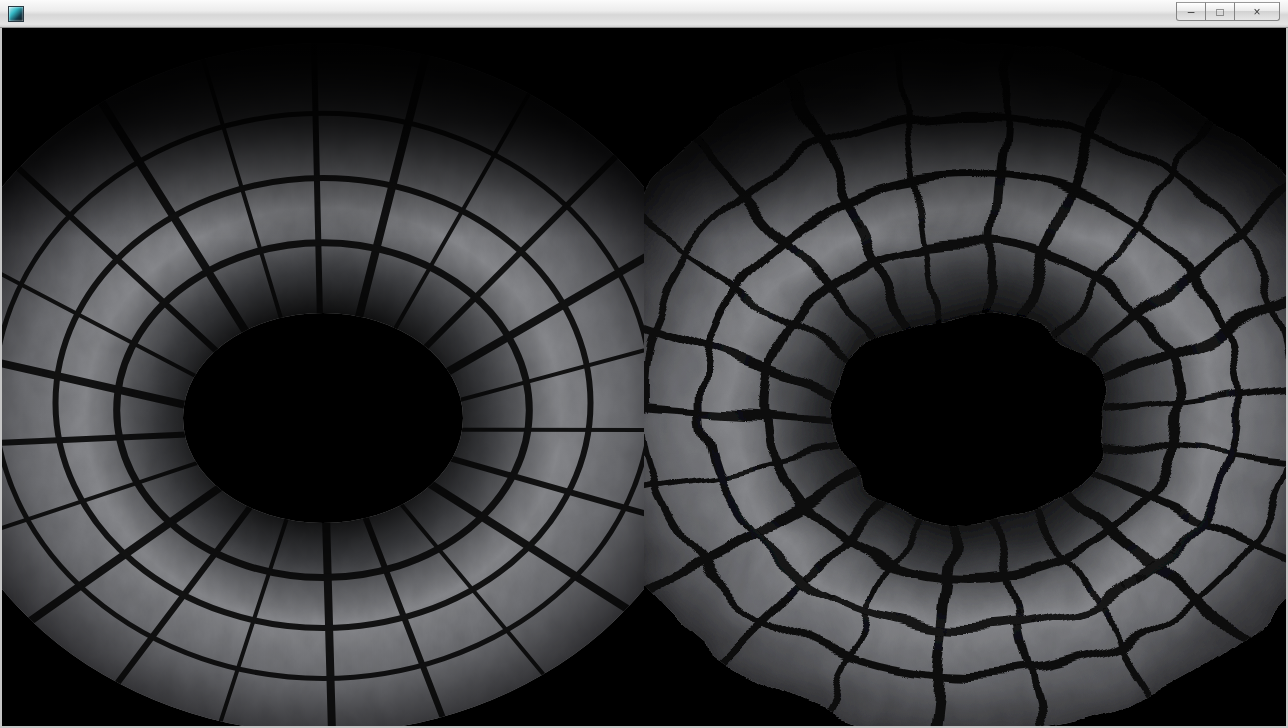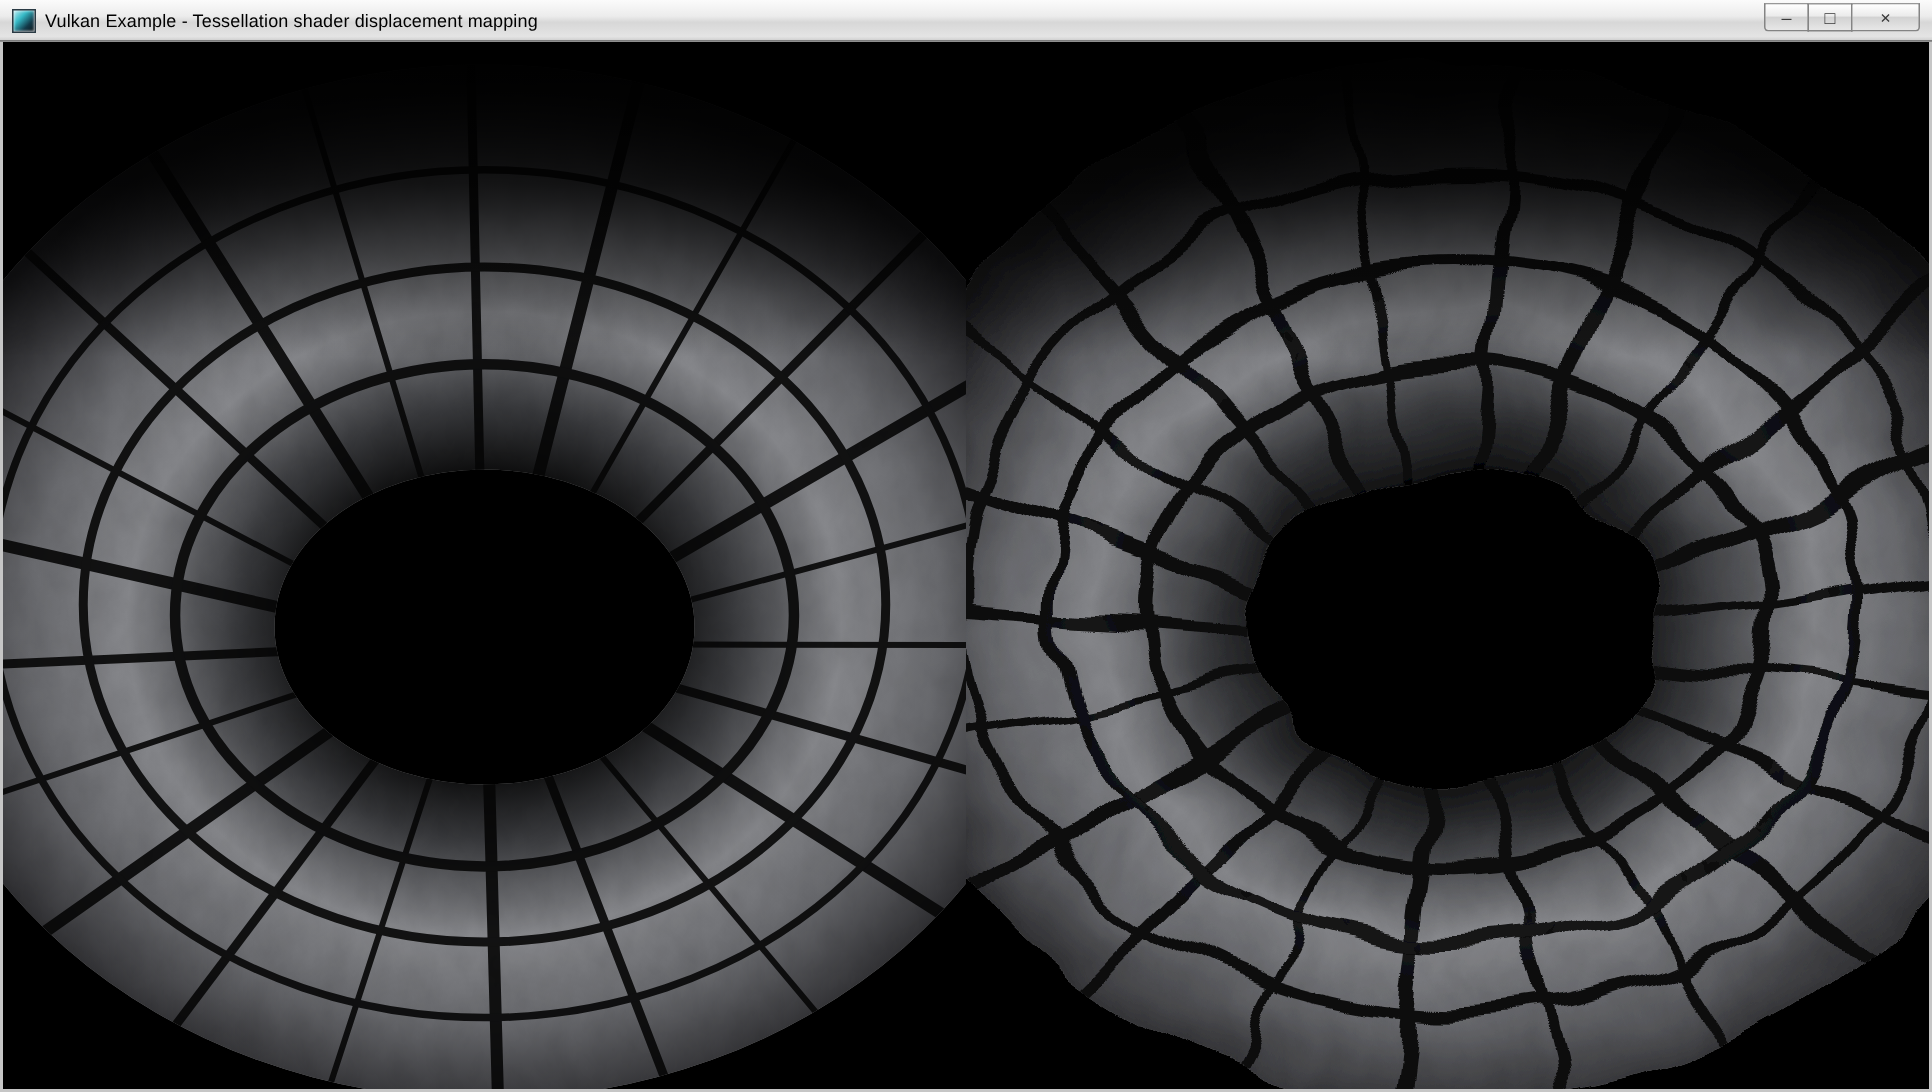--- a/index.html
+++ b/index.html
@@ -33,21 +33,20 @@
   }
   .scene{display:block;width:100%;height:100%}
 </style>
 </head>
 <body>
 
 <div class="window">
 
   <div class="titlebar">
     <span class="app-icon"></span>
-    <span class="title-text">Vulkan Example - Tessellation shader displacement mapping</span>
     <div class="controls">
       <button class="win-btn min">
           <span>–</span>
         </button>
       <button class="win-btn max">
           <span>□</span>
         </button>
       <button class="win-btn close">
           <span>×</span>
         </button>

